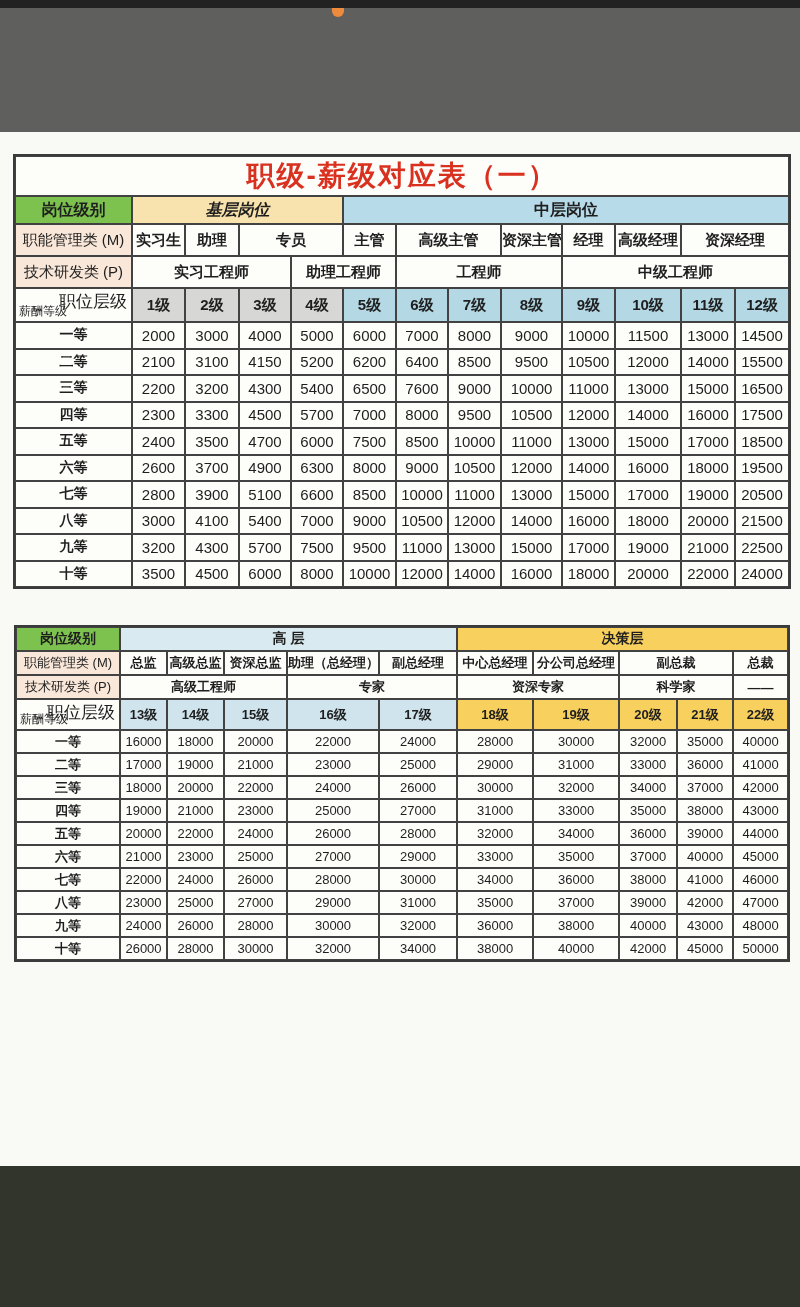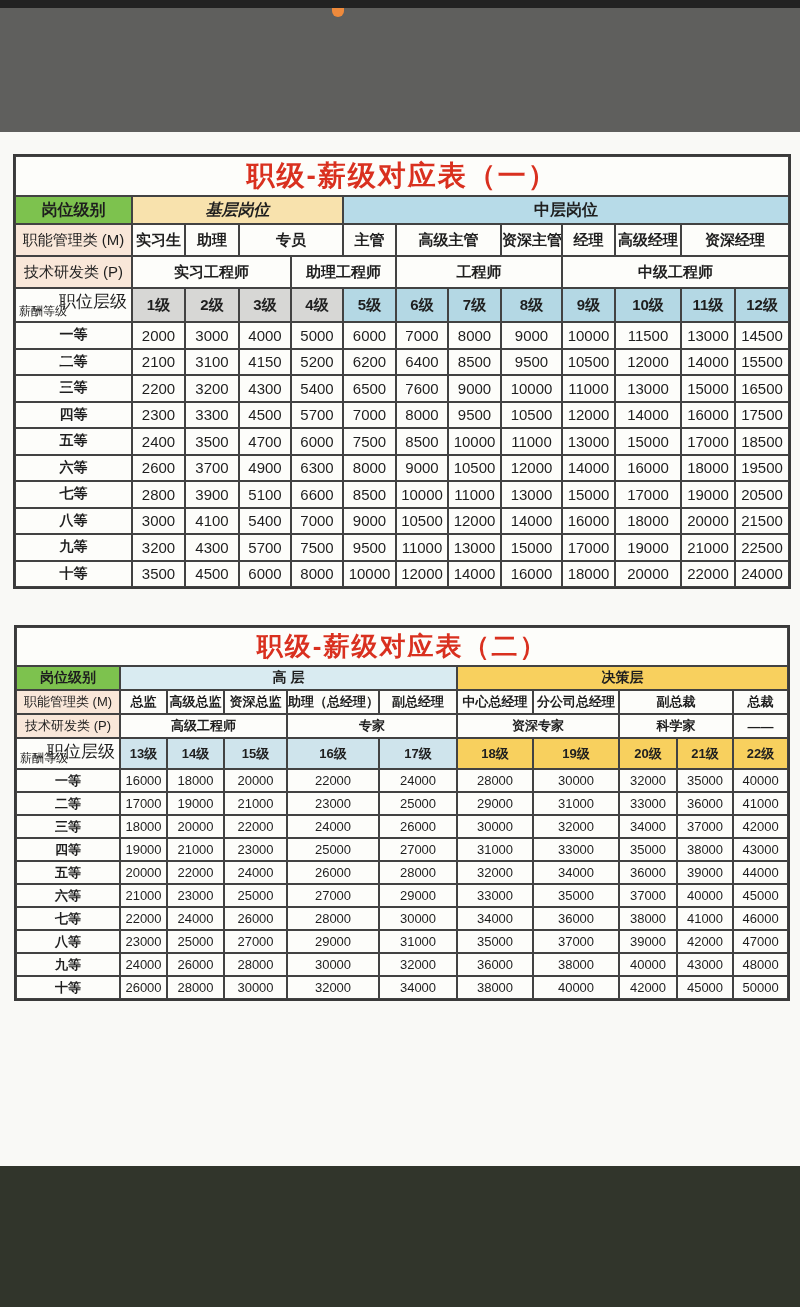--- a/index.html
+++ b/index.html
@@ -296,23 +296,20 @@
           <col style="width: 63px;">
           <col style="width: 92px;">
           <col style="width: 78px;">
           <col style="width: 76px;">
           <col style="width: 86px;">
           <col style="width: 58px;">
           <col style="width: 56px;">
           <col style="width: 55px;">
         </colgroup>
         <tbody>
-          <tr class="title-row">
-            <td class="tbl-title" colspan="11">职级-薪级对应表（二）</td>
-          </tr>
           <tr class="group-row">
             <td class="corner-cell tone-green">岗位级别</td>
             <td class="group-cell tone-blue2" colspan="5">高 层</td>
             <td class="group-cell tone-yellow" colspan="5">决策层</td>
           </tr>
           <tr class="mp-row">
             <td class="mp-label tone-pink">职能管理类 (M)</td>
             <td class="mp-cell">总监</td>
             <td class="mp-cell">高级总监</td>
             <td class="mp-cell">资深总监</td>

